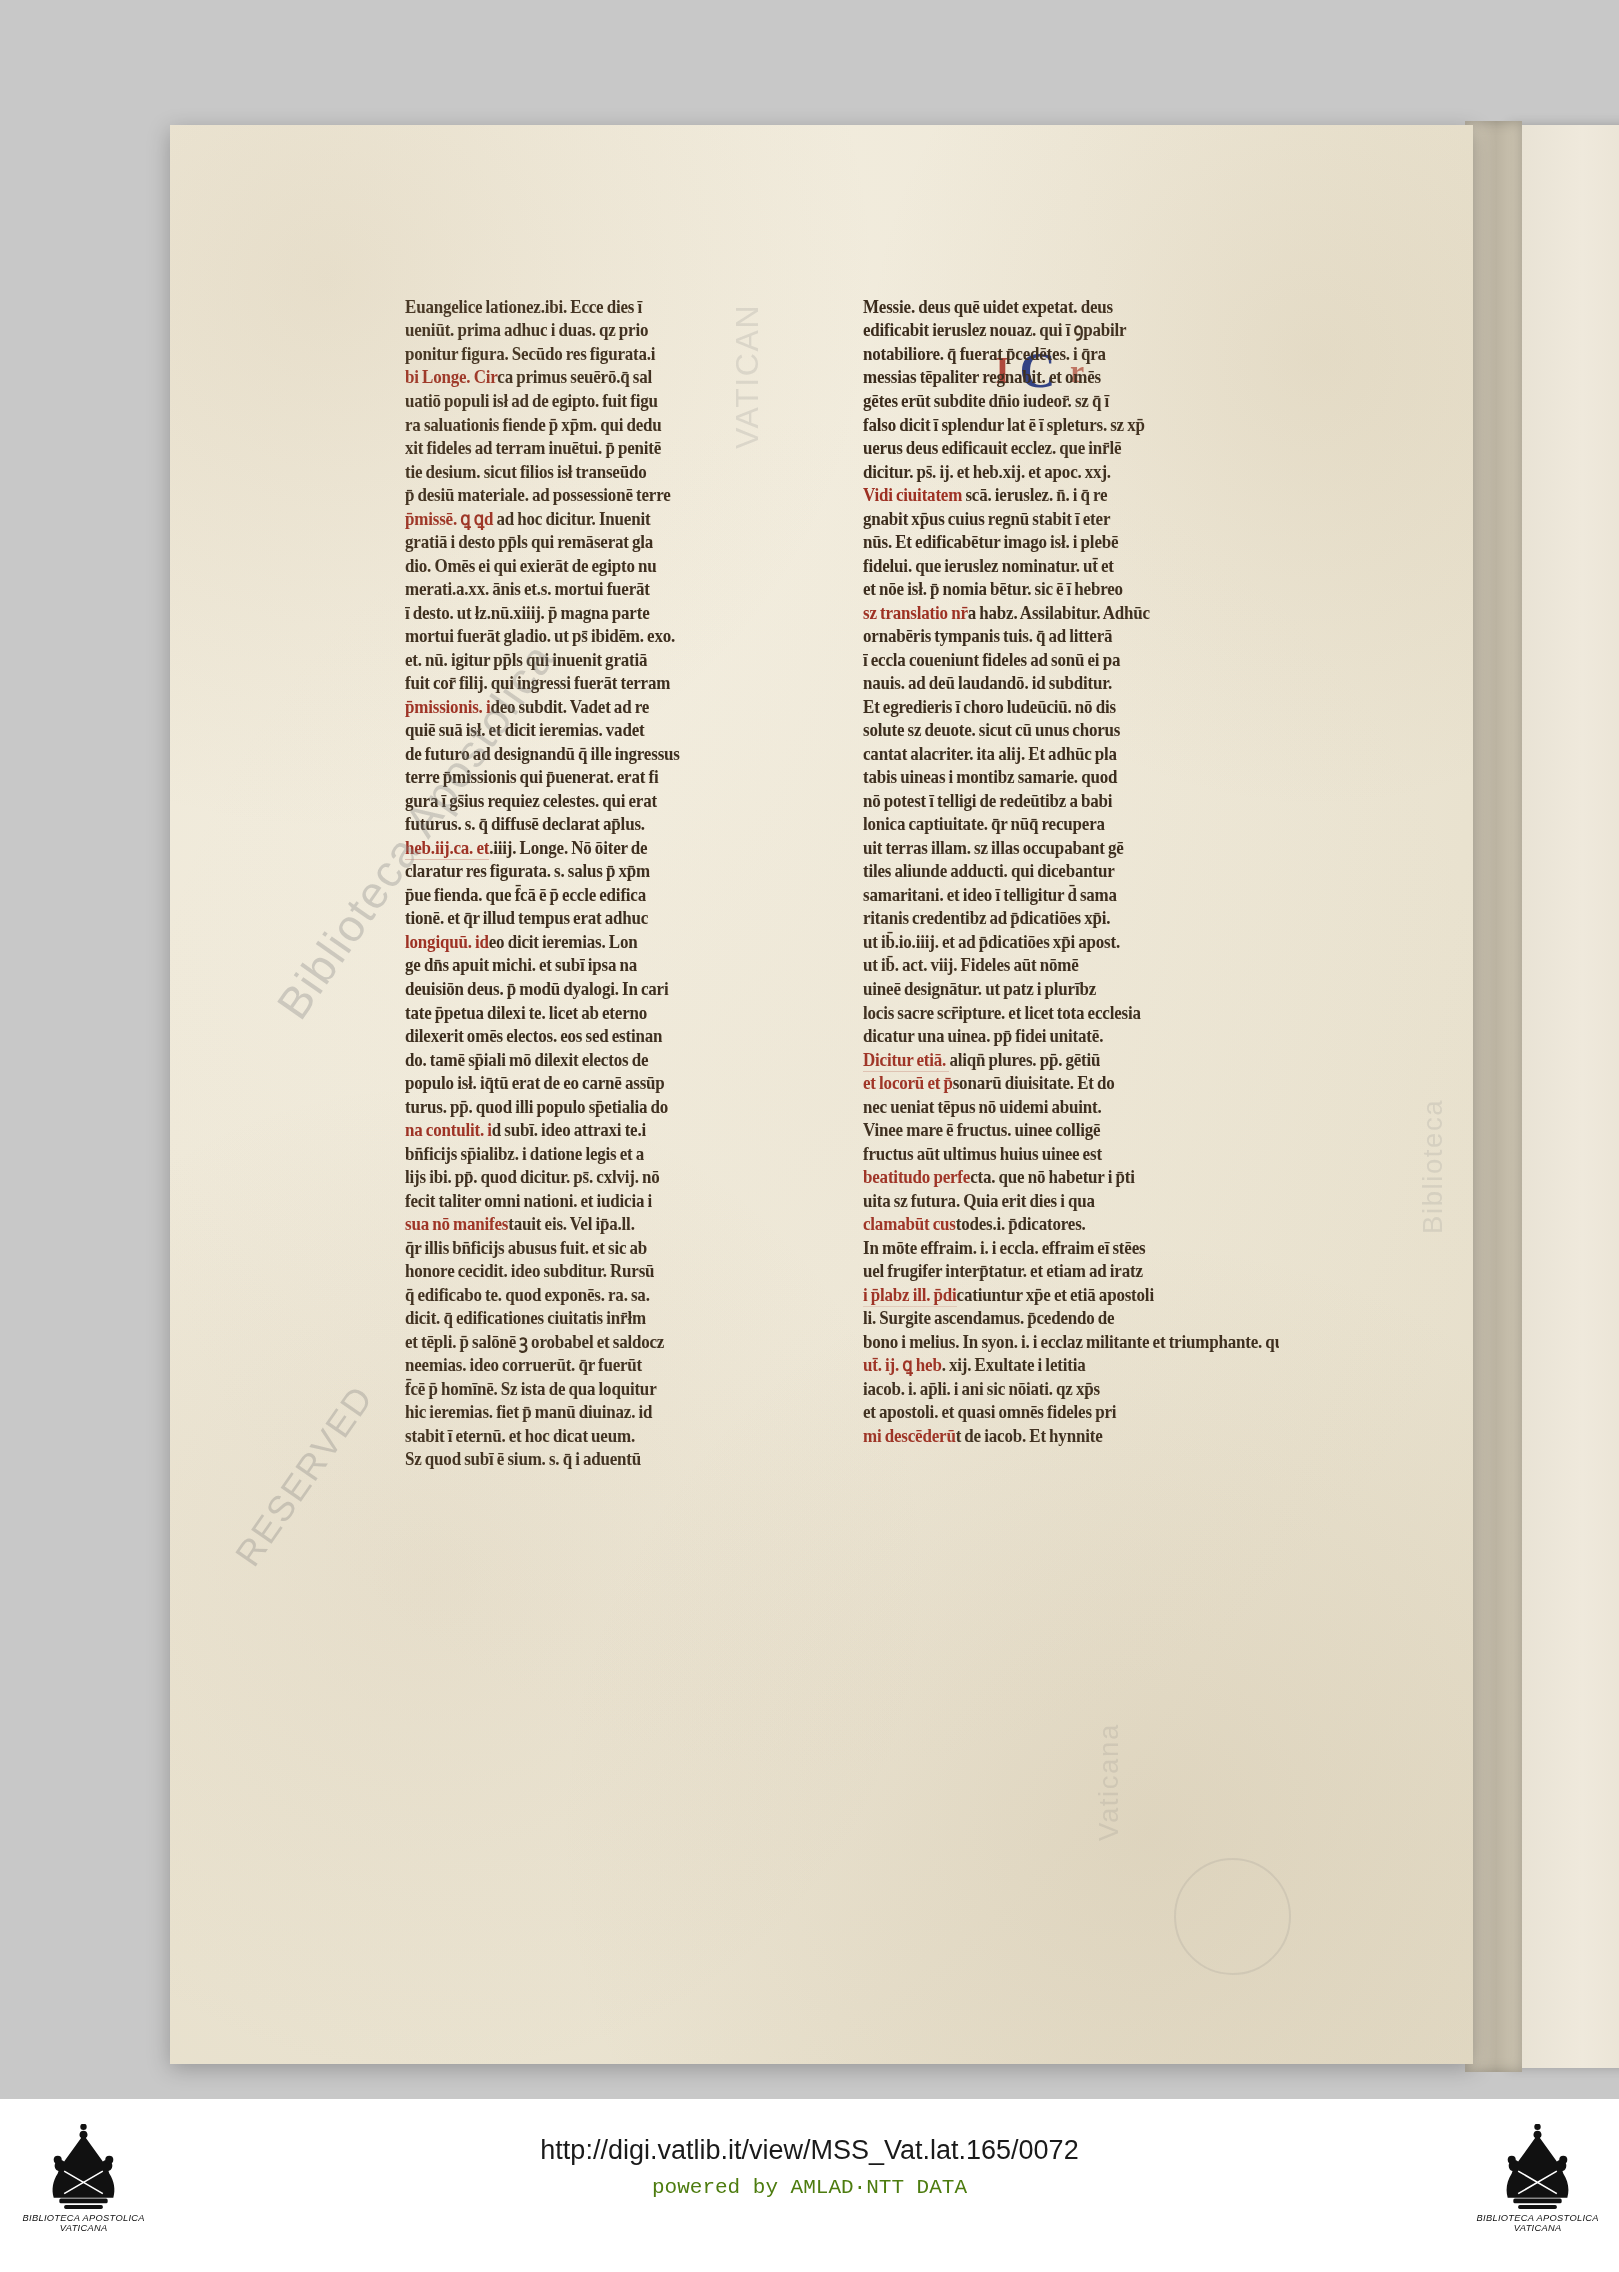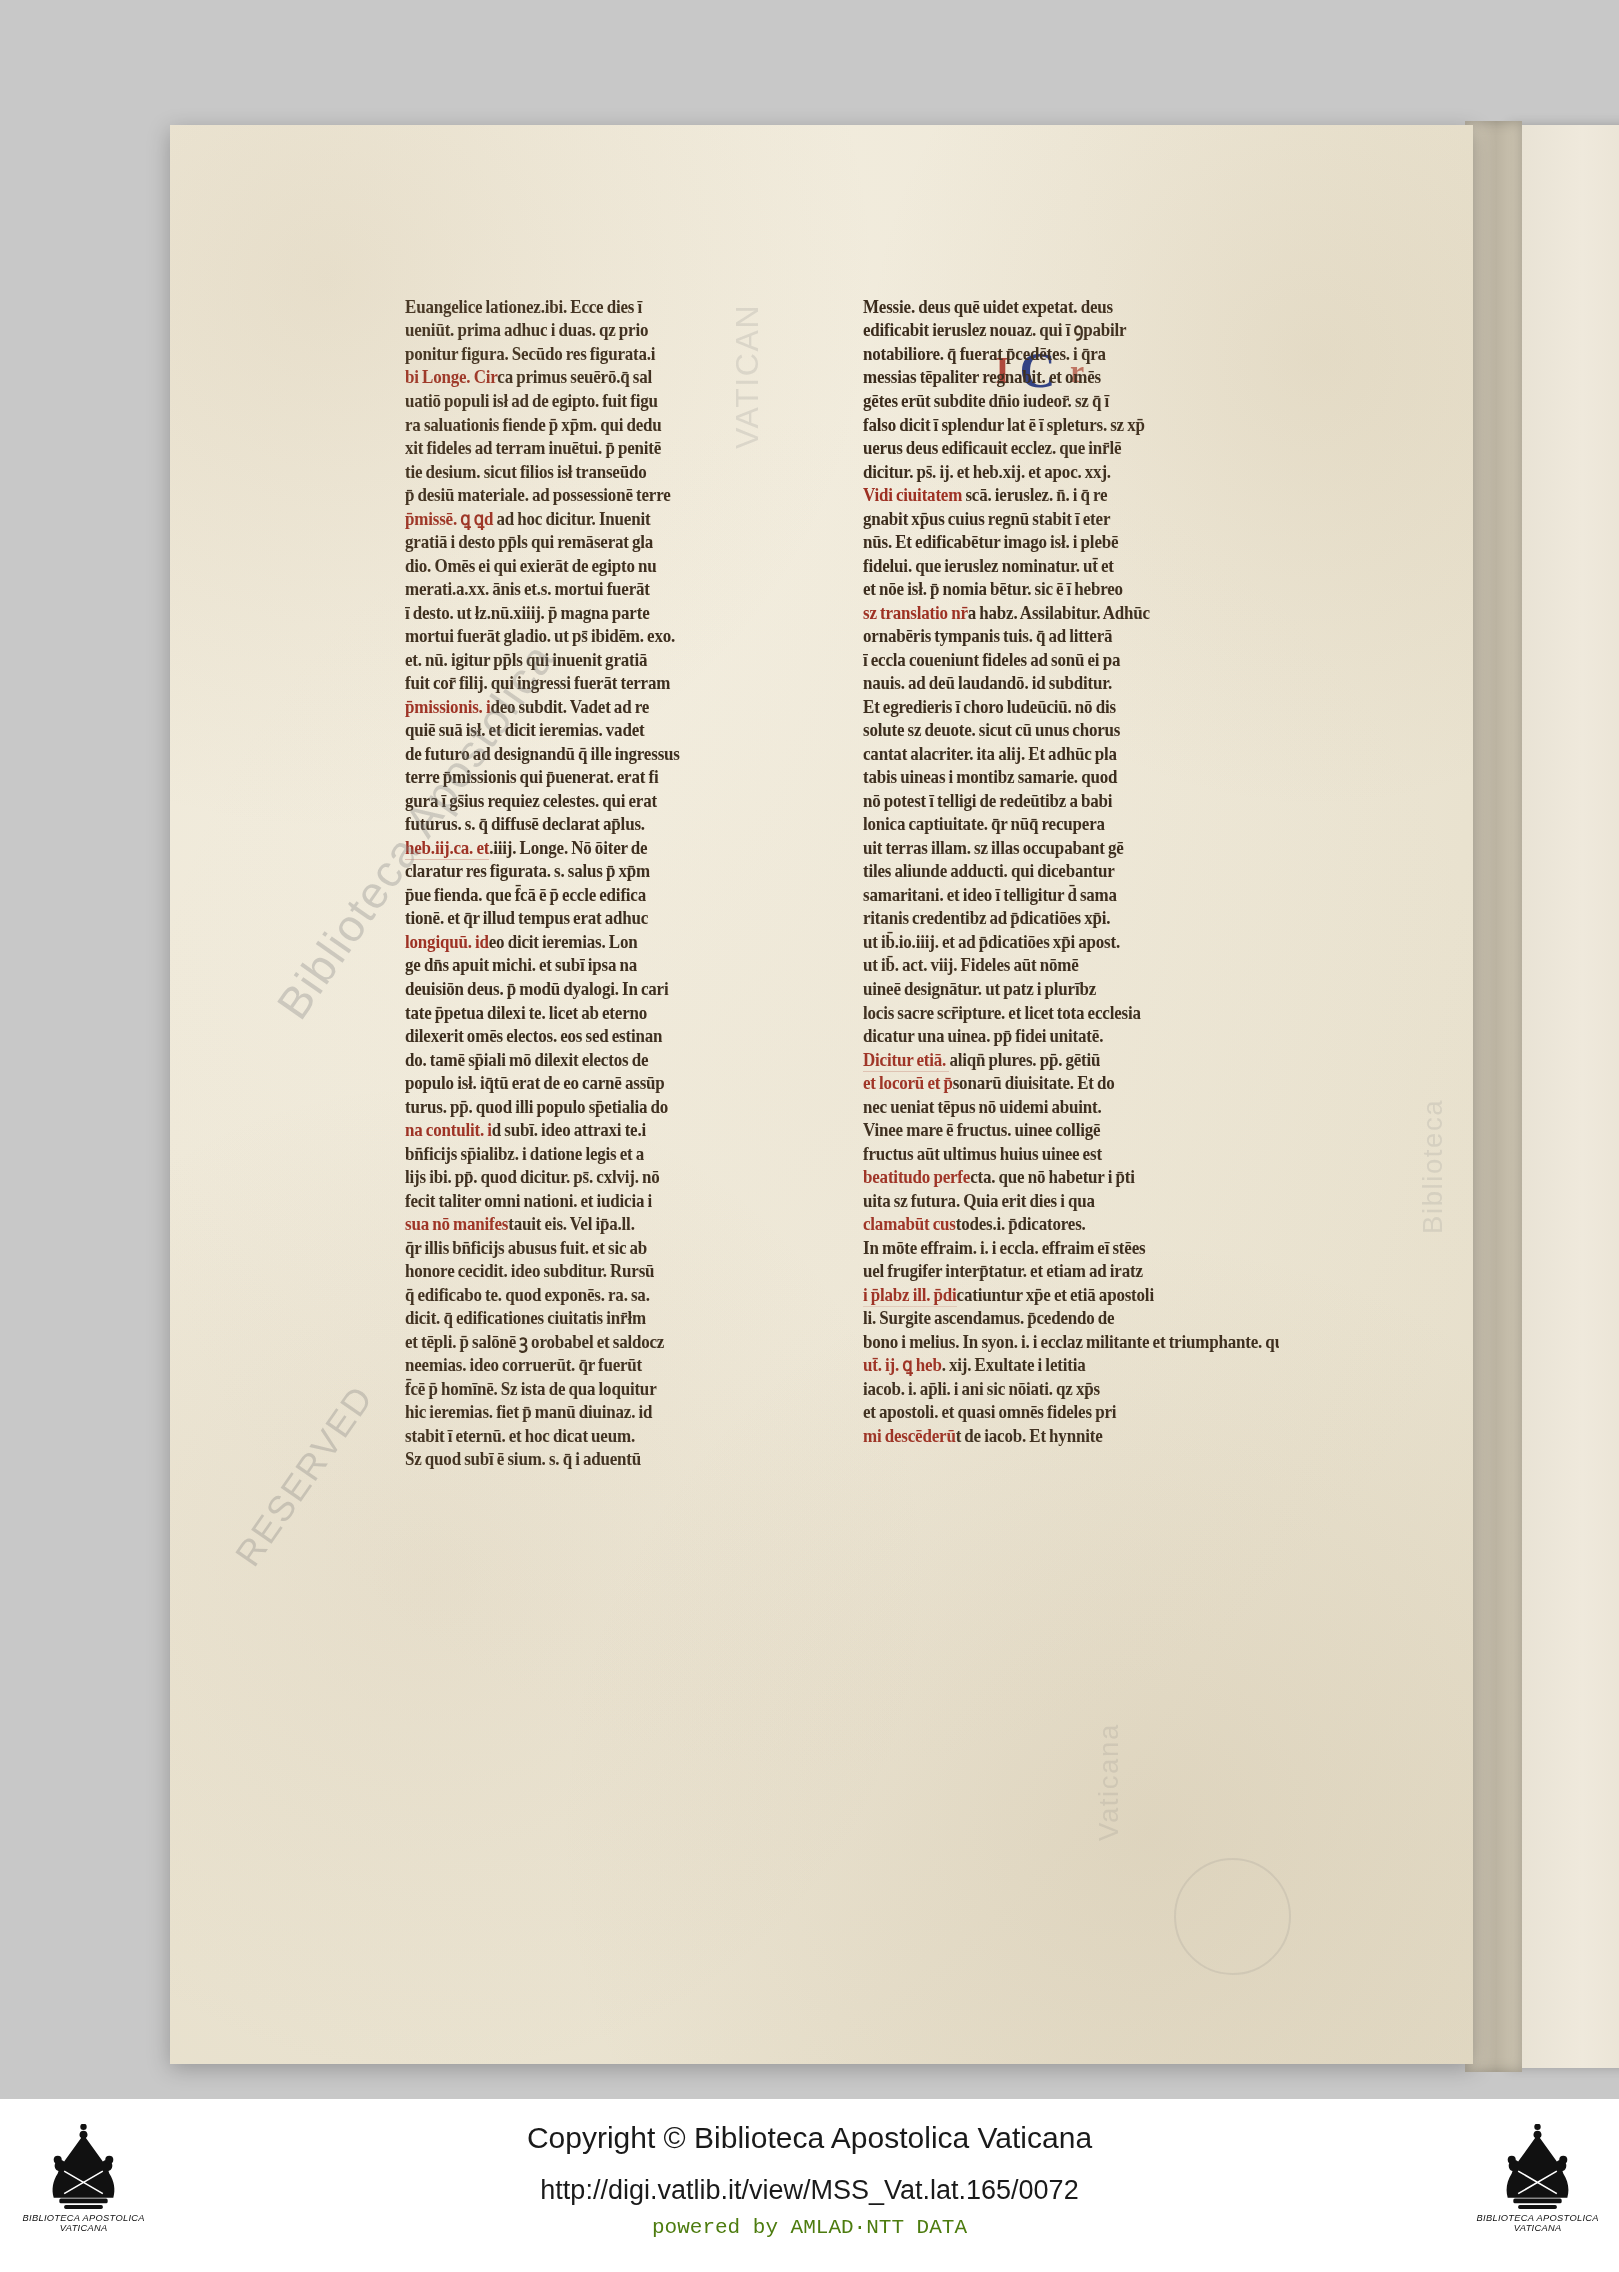--- a/index.html
+++ b/index.html
@@ -420,21 +420,20 @@
           <circle cx="86" cy="44" r="5"></circle>
         </g>
         <g stroke="#fff" stroke-width="2" fill="none">
           <path d="M30 58 L78 86 M78 58 L30 86"></path>
         </g>
       </svg>
       <div class="crest-caption">BIBLIOTECA APOSTOLICA VATICANA</div>
     </div>
 
     <div id="footer-center">
-      <div class="copy">Copyright © Biblioteca Apostolica Vaticana</div>
       <div class="url">http://digi.vatlib.it/view/MSS_Vat.lat.165/0072</div>
       <div class="powered">powered by AMLAD·NTT DATA</div>
     </div>
 
     <div class="crest" id="crest-right">
       <svg width="87" height="91" viewBox="0 0 108 112">
         <g fill="#111">
           <path d="M54 8 c-3 0-5 2-5 5 0 2 1 3 2 4 L30 46 c-4-3-9-2-11 2 -2 4 0 9 4 10 l-1 3 c-6 9-8 20-5 30 h74 c3-10 1-21-5-30 l-1-3 c4-1 6-6 4-10 -2-4-7-5-11-2 L57 17 c1-1 2-2 2-4 0-3-2-5-5-5z"></path>
           <rect x="24" y="92" width="60" height="6" rx="2"></rect>
           <rect x="30" y="100" width="48" height="5" rx="2"></rect>

